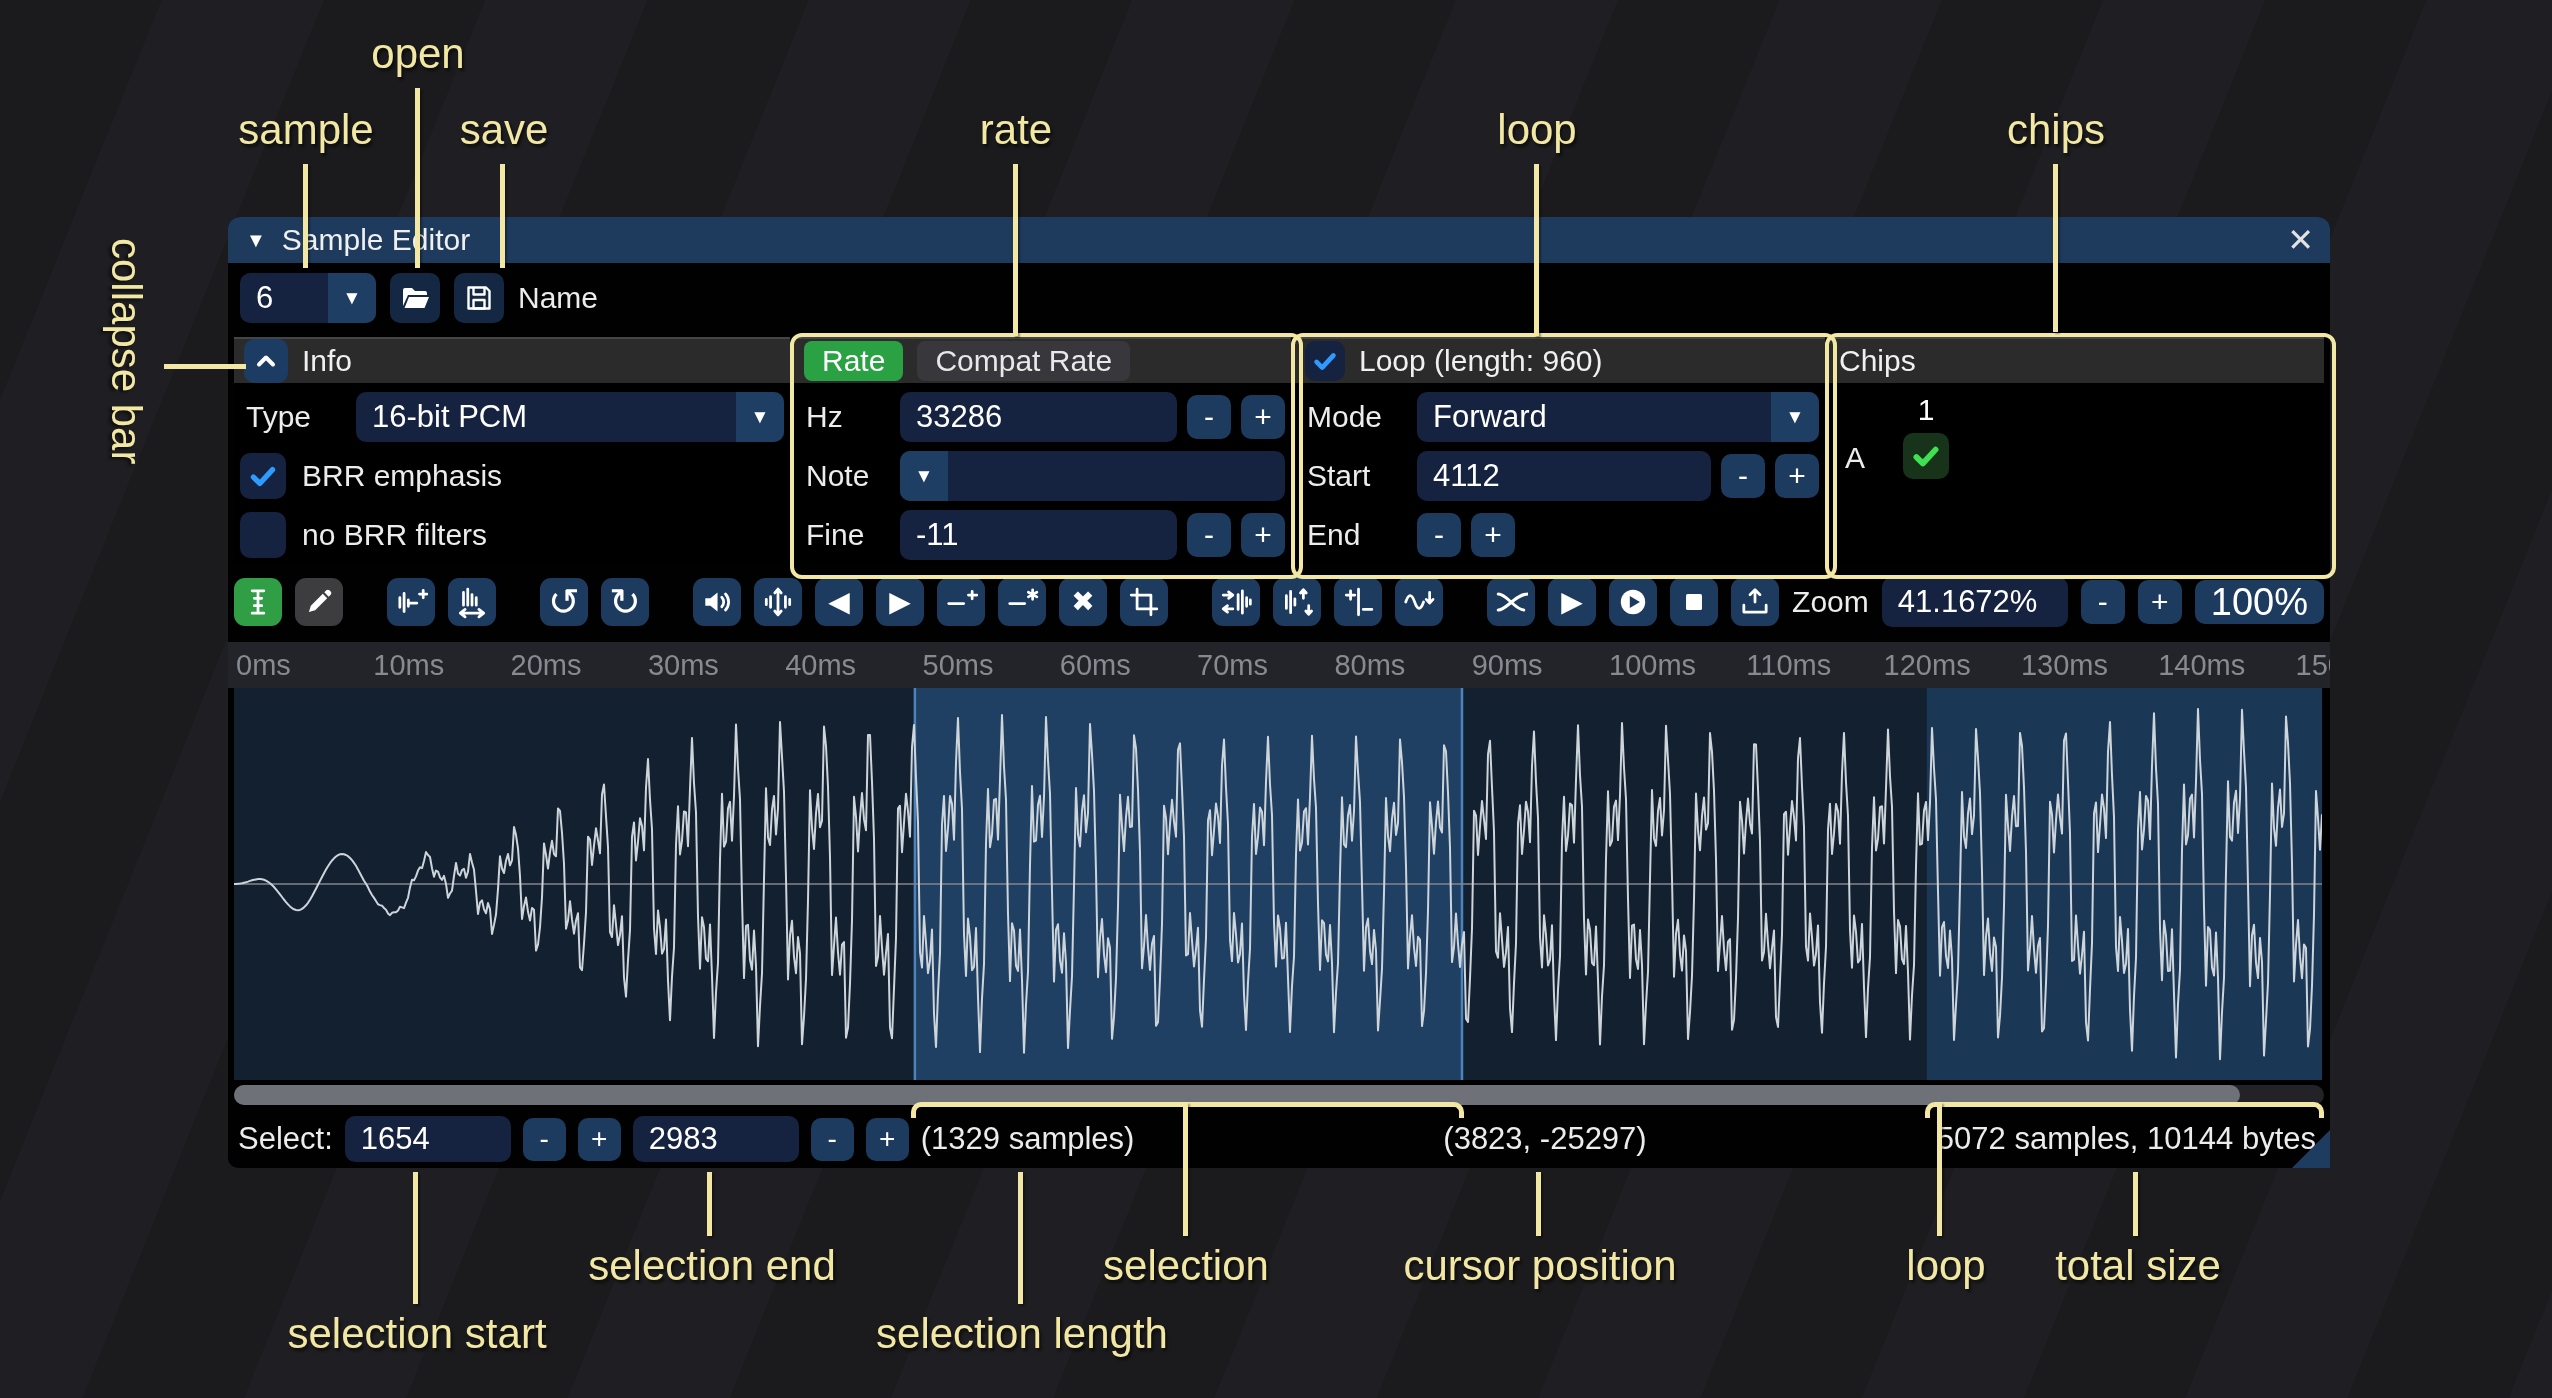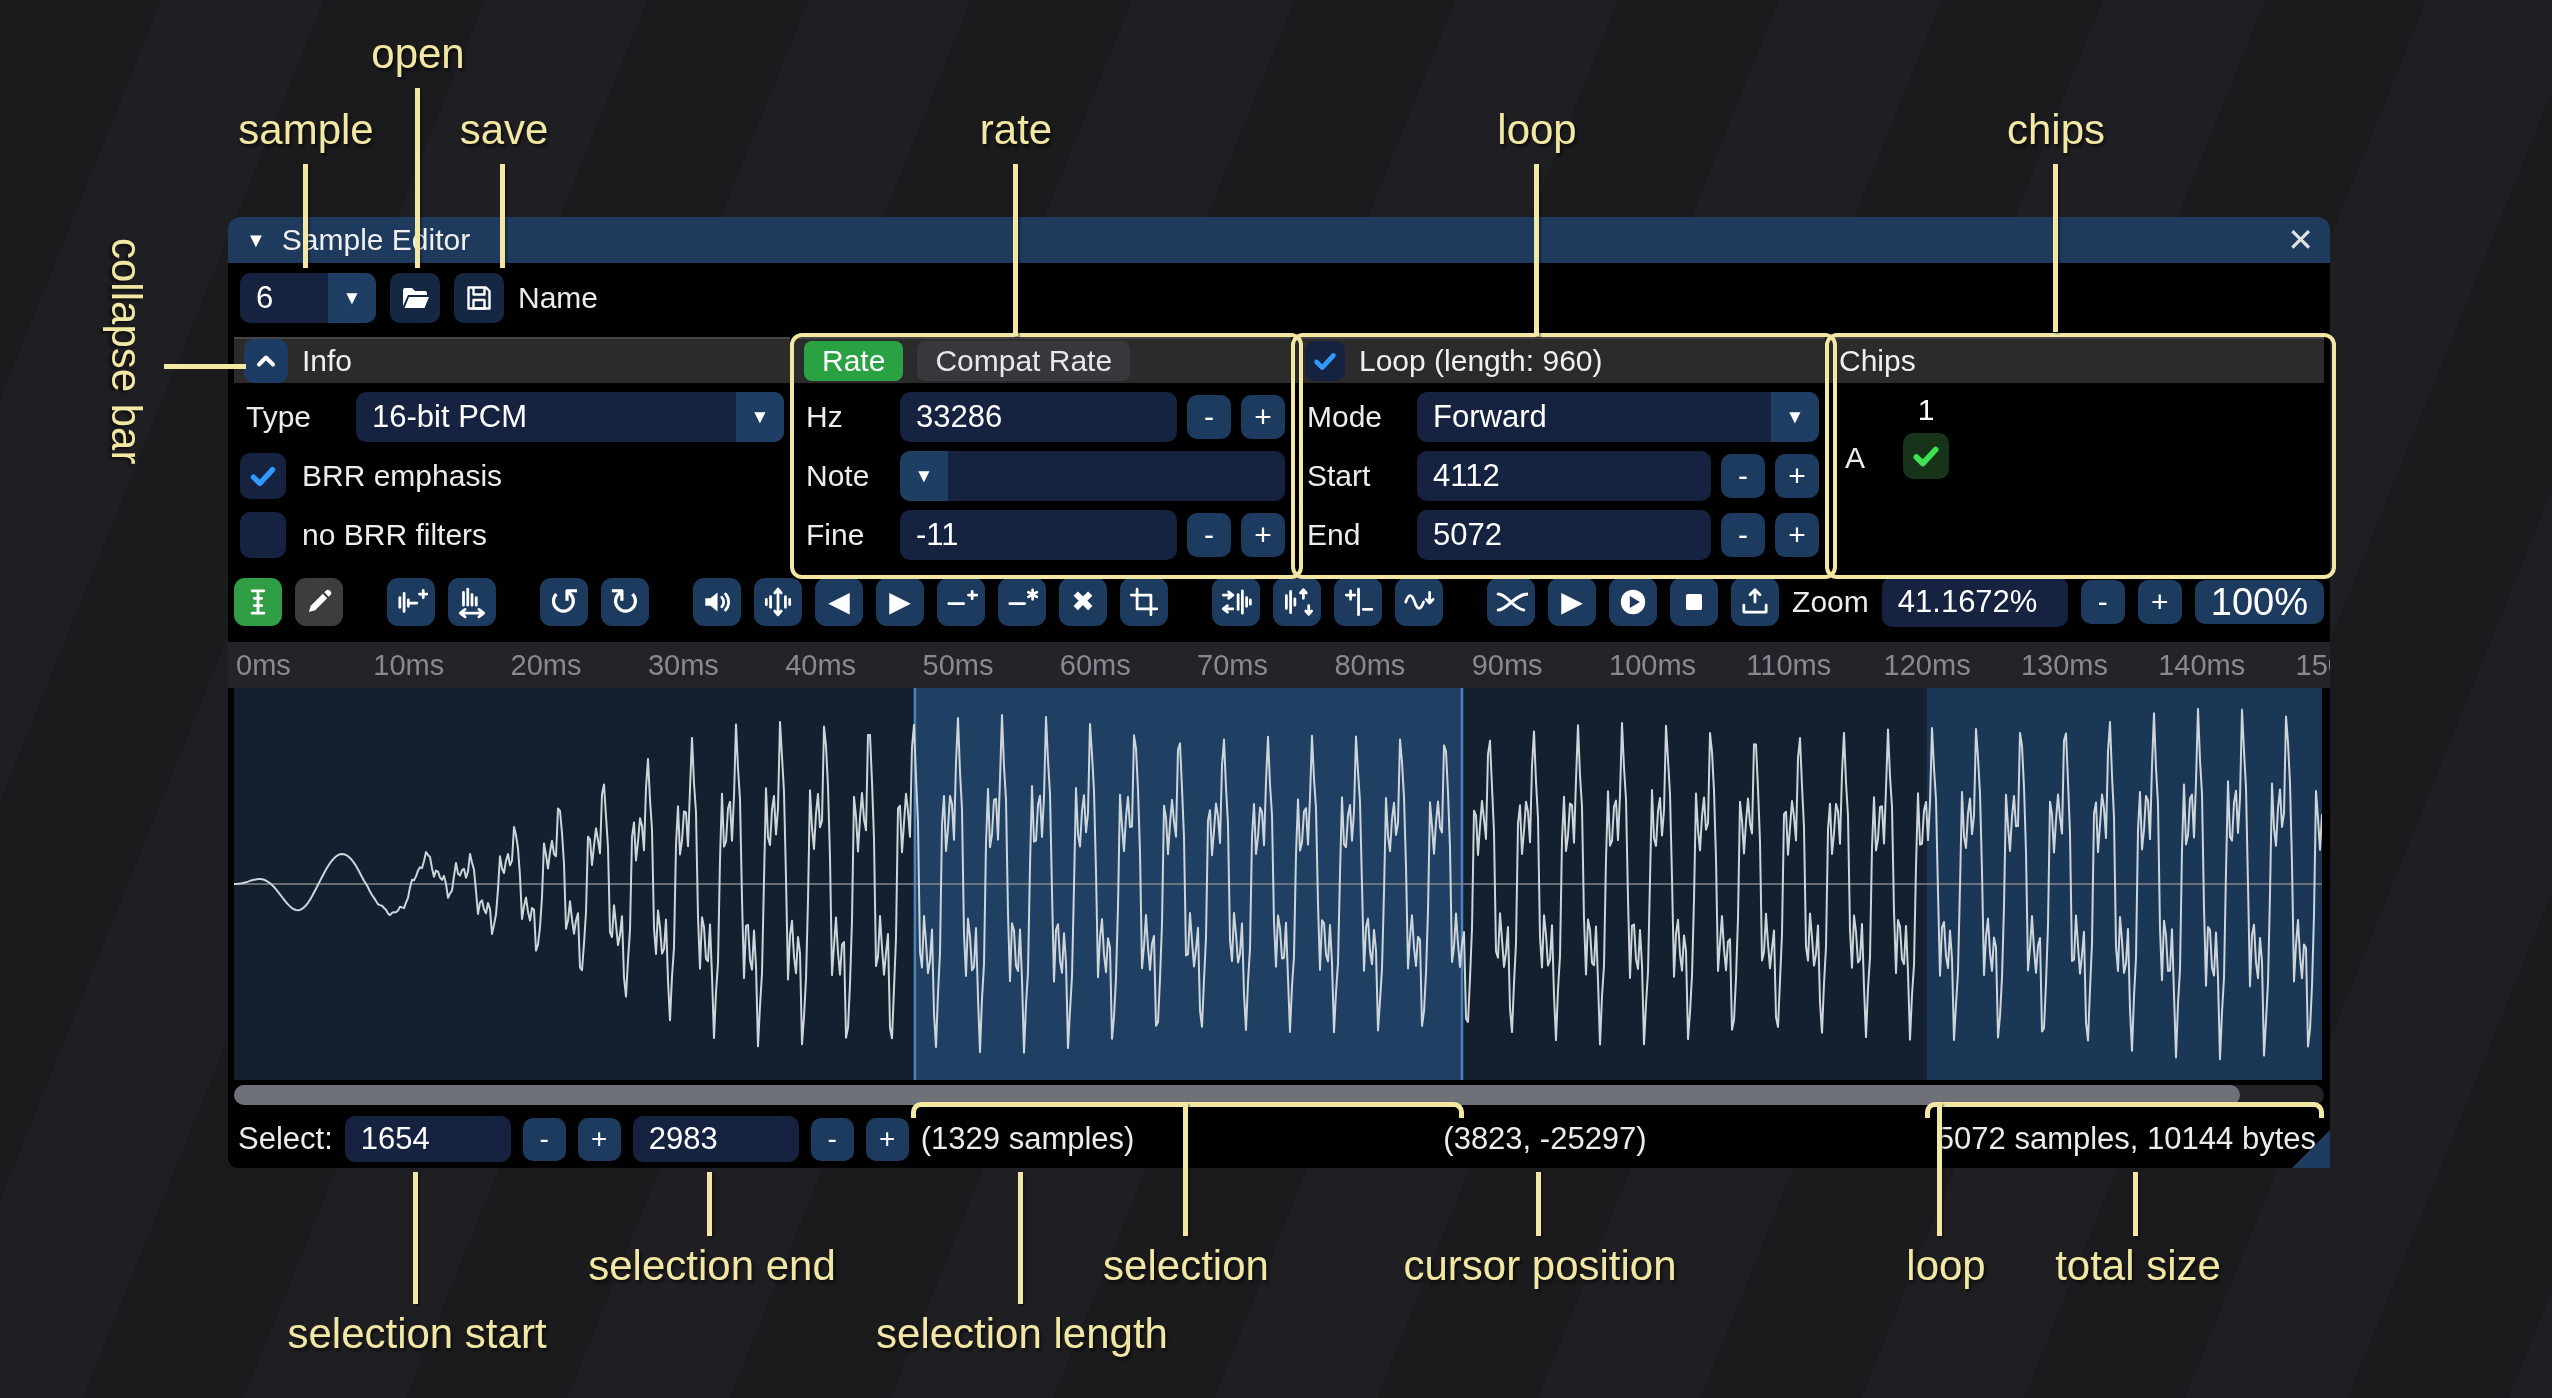--- a/index.html
+++ b/index.html
@@ -236,23 +236,20 @@
           <div class="prow">
             <span class="lbl">Start</span>
             <div class="input grow">
               <span>4112</span>
             </div>
             <div class="stepbtn">-</div>
             <div class="stepbtn">+</div>
           </div>
           <div class="prow">
             <span class="lbl">End</span>
-            <div class="input grow">
-              <span>5072</span>
-            </div>
             <div class="stepbtn">-</div>
             <div class="stepbtn">+</div>
           </div>
         </div>
       </div>
 
       <div class="panel chips">
         <div class="phead">
           <span>Chips</span>
         </div>

